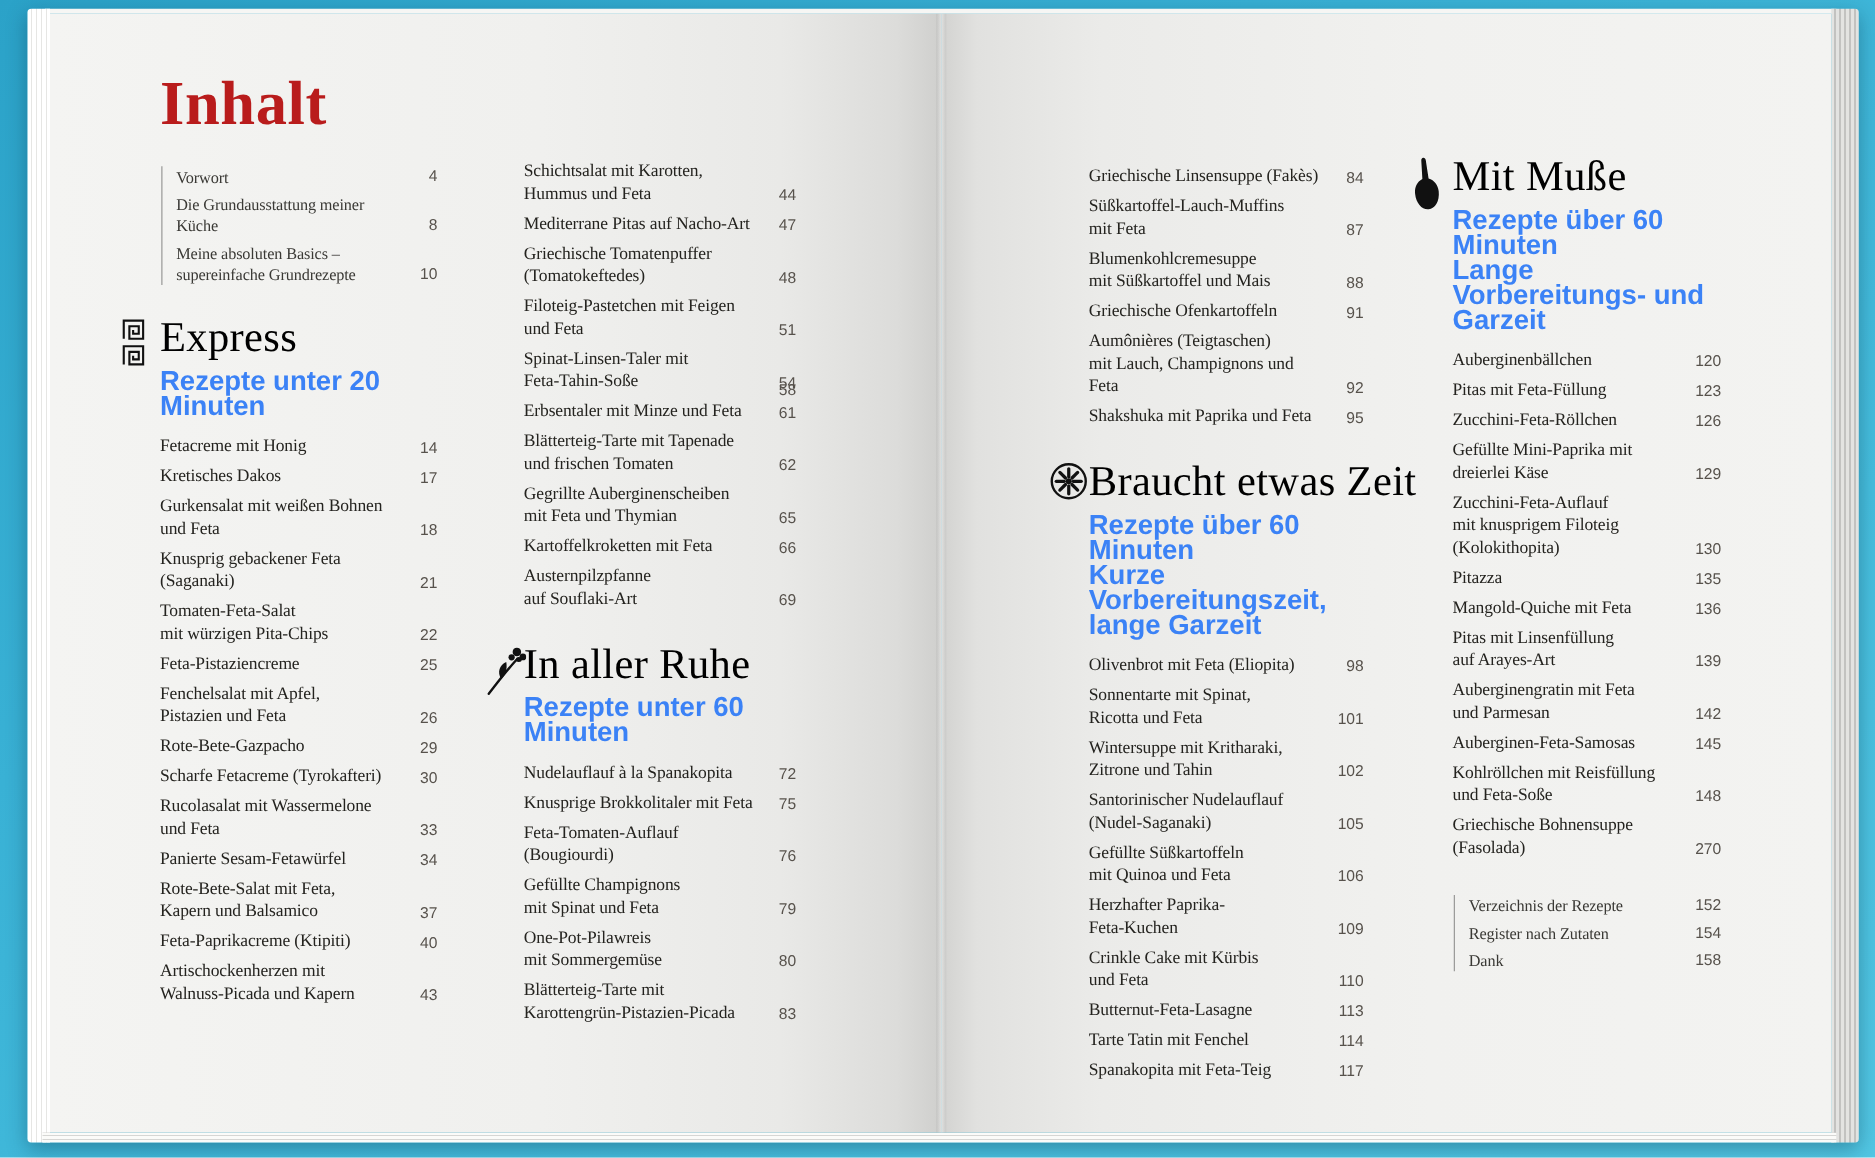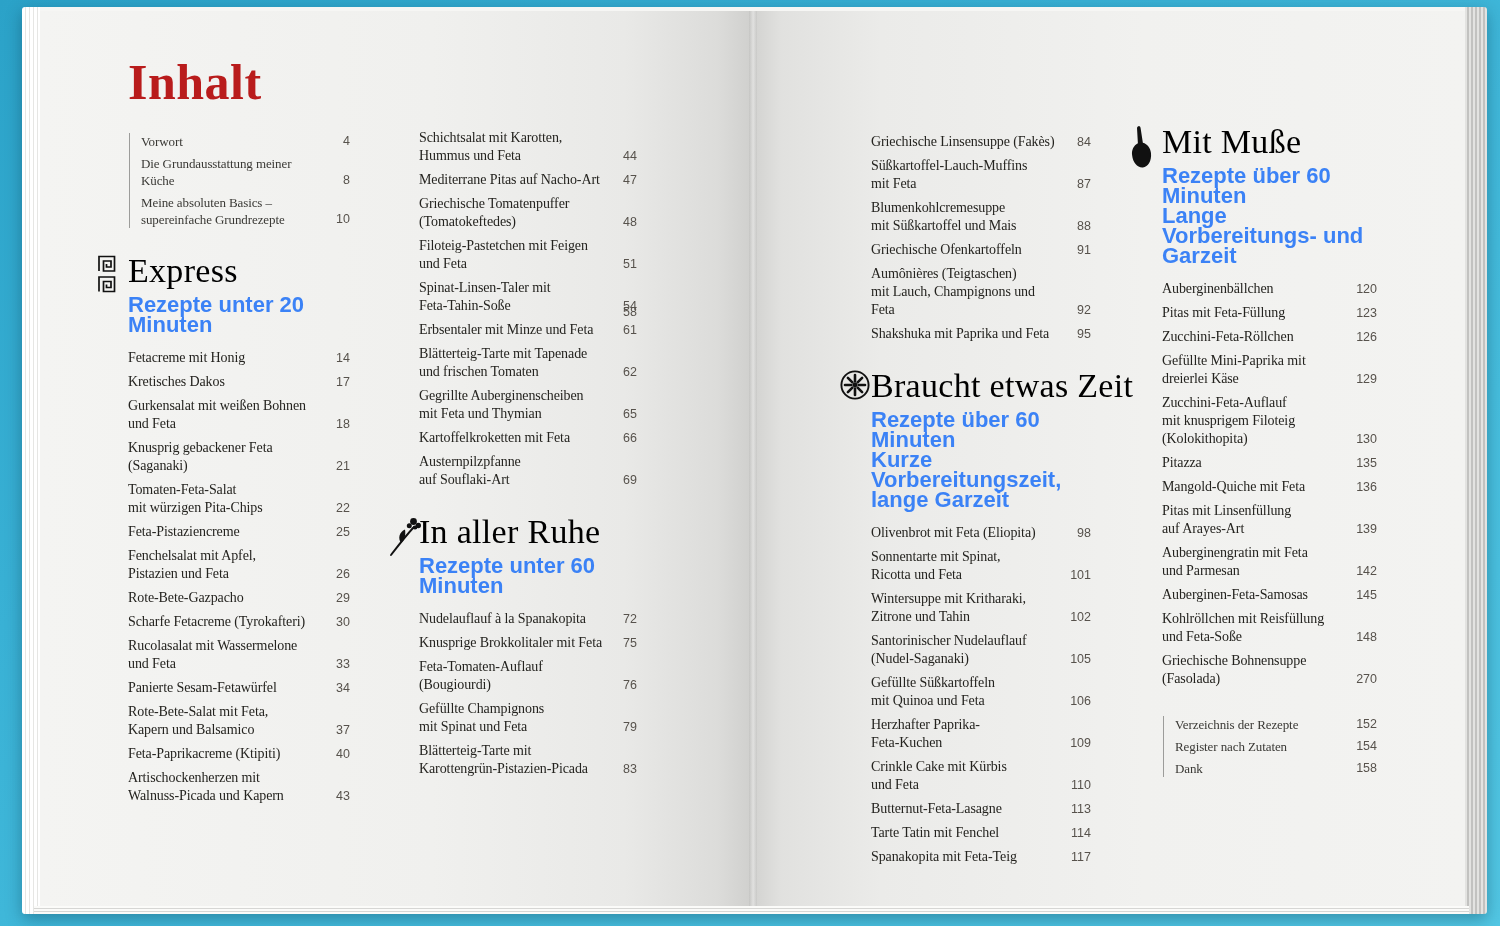--- a/index.html
+++ b/index.html
@@ -229,20 +229,25 @@
             <span class="lbl">Feta-Tomaten-Auflauf
 (Bougiourdi)</span>
             <span class="num">76</span>
           </div>
           <div class="row">
             <span class="lbl">Gefüllte Champignons
 mit Spinat und Feta</span>
             <span class="num">79</span>
           </div>
           <div class="row">
+            <span class="lbl">One-Pot-Pilawreis
+mit Sommergemüse</span>
+            <span class="num">80</span>
+          </div>
+          <div class="row">
             <span class="lbl">Blätterteig-Tarte mit
 Karottengrün-Pistazien-Picada</span>
             <span class="num">83</span>
           </div>
         </div>
       </div>
     <div class="col" style="left:831px;width:220px">
         <div class="grp">
           <div class="row">
             <span class="lbl">Griechische Linsensuppe (Fakès)</span>

